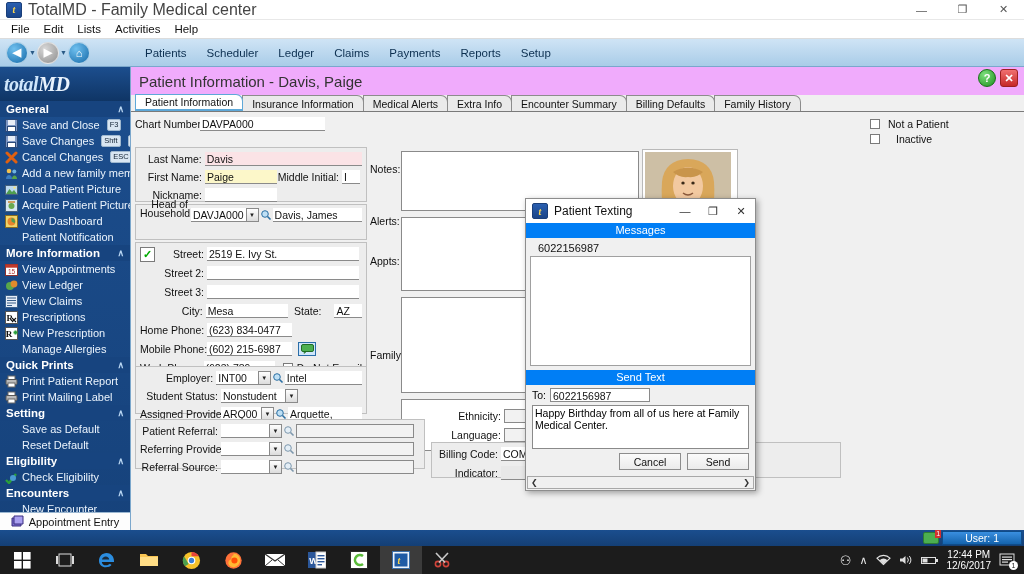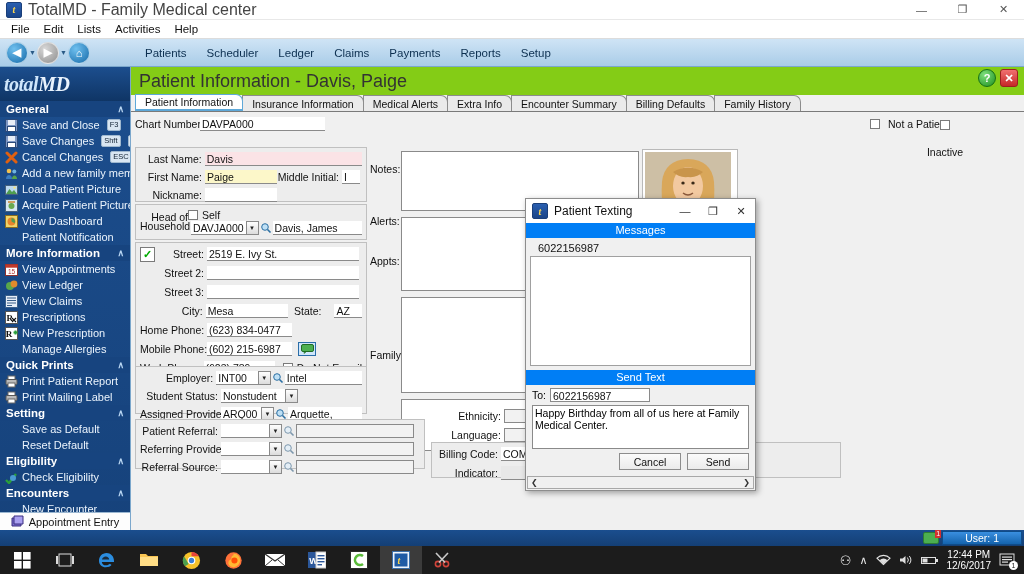--- a/index.html
+++ b/index.html
@@ -102,21 +102,21 @@
     display:flex; align-items:center; justify-content:center; gap:5px;
     border-top:1px solid #9bb7d1; font-size:11px;
   }
   
   .mainpane {
     flex:1; background:#f0f0f0; position:relative; overflow:hidden;
     border-left:1px solid #7ba7cc;
   }
   .pagehdr {
     height:28px; display:flex; align-items:center; padding-left:8px;
-    font-size:18px; color:#333; background:#84cc16;
+    font-size:15px; color:#333; background:#f0abfc;
   }
   
   .tabstrip {
     height:17px; display:flex; align-items:flex-end; padding-left:4px;
     border-bottom:1px solid #7a7a7a; background:#f0f0f0; position:relative;
   }
   .tab {
     height:16px; padding:0 9px; display:flex; align-items:center;
     font-size:10.5px; color:#111; background:#eaeaea;
     border:1px solid #8c8c8c; border-bottom:none;
@@ -498,21 +498,21 @@
           <div style="flex:1"></div>
           <div style="display:flex;flex-direction:column;gap:2px;width:150px;">
             <div style="display:flex;align-items:center;gap:8px;">
               <span class="cb"></span>
               <span class="lbl">Not a Patient</span>
             </div>
           </div>
         </div>
         <div class="row" style="height:13px;">
           <div style="flex:1"></div>
-          <div style="display:flex;align-items:center;gap:16px;width:150px;flex-direction:column;">
+          <div style="display:flex;align-items:center;gap:16px;width:150px;">
             <span class="cb"></span>
             <span class="lbl">Inactive</span>
           </div>
         </div>
 
         <div style="display:flex;gap:3px;margin-top:2px;">
 
           <div style="width:232px;flex:none;">
 
             <div class="grp" style="height:55px;">
@@ -526,25 +526,20 @@
                 <div class="lbl" style="width:62px;">Middle Initial:</div>
                 <div class="fld" style="width:18px;margin-left:3px;">I</div>
               </div>
               <div class="row" style="margin-top:2px;">
                 <div class="lbl" style="width:62px;">Nickname:</div>
                 <div class="fld" style="width:72px;margin-left:3px;"></div>
               </div>
             </div>
 
             <div class="grp" style="height:36px;margin-top:2px;">
-              <div class="row" style="height:13px;">
-                <div style="width:48px;"></div>
-                <span class="cb"></span>
-                <span class="lbl" style="margin-left:4px;">Self</span>
-              </div>
               <div style="display:flex;align-items:center;">
                 <div style="width:48px;text-align:right;line-height:9px;">
                   <div class="lbl" style="width:48px;font-size:10.5px;margin-top:-12px;">Head of</div>
                   <div class="lbl" style="width:48px;font-size:10.5px;">Household:</div>
                 </div>
                 <div class="fld" style="width:58px;margin-left:3px;">DAVJA000</div>
                 <div class="ddbtn">▼</div>
                 <span class="magn">
                   <svg width="12" height="12" viewBox="0 0 12 12">
                       <circle cx="5" cy="5" r="3.3" fill="#bfe0f5" stroke="#2b6fa3"></circle>

